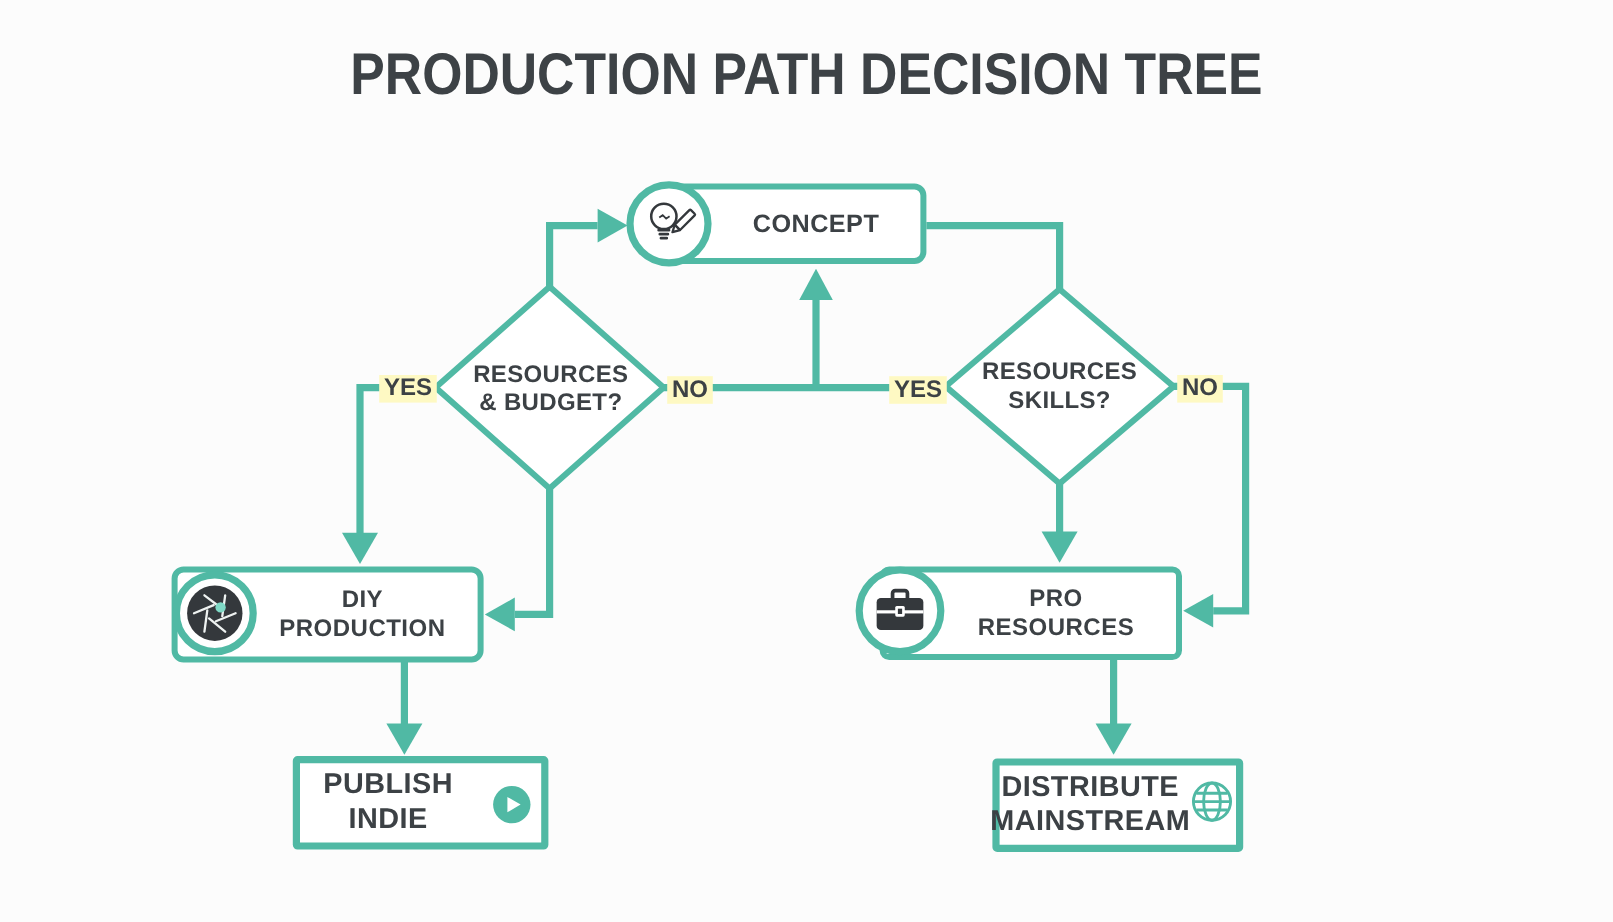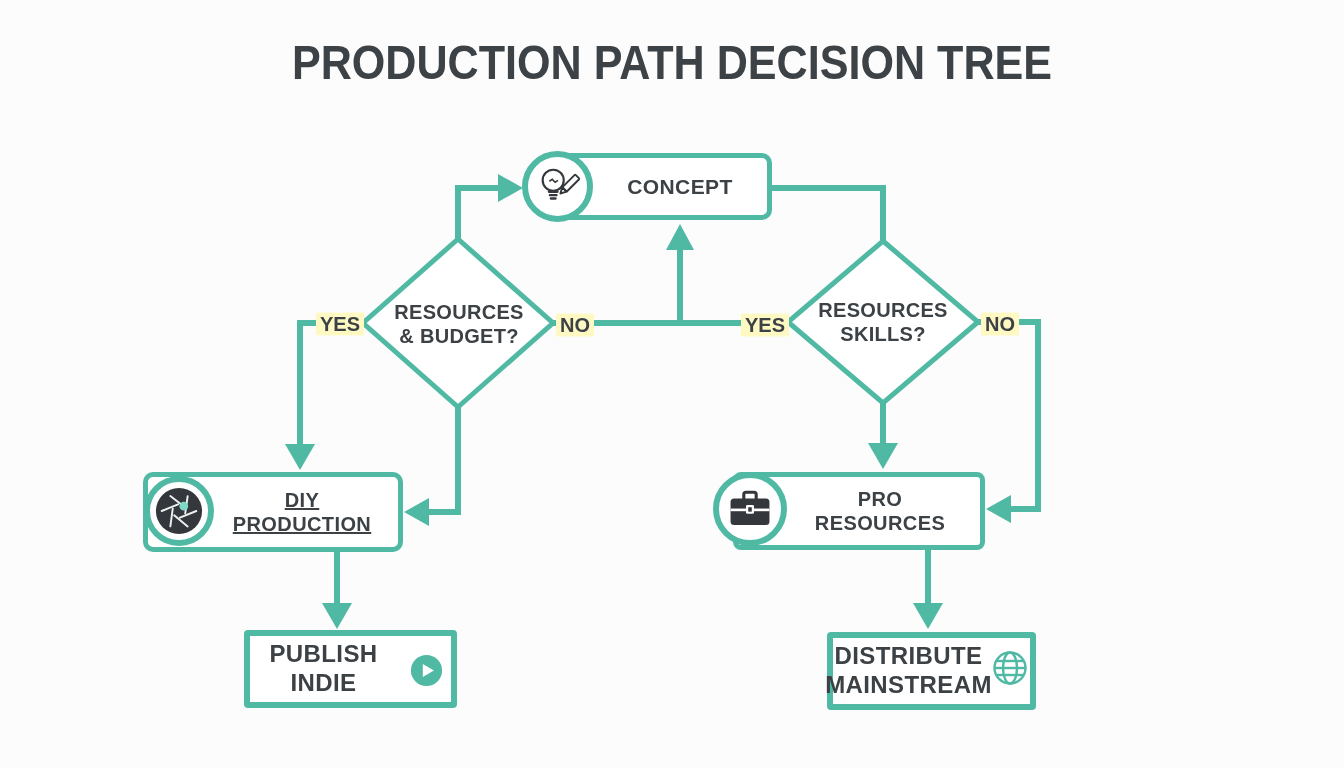--- a/index.html
+++ b/index.html
@@ -29,21 +29,21 @@
     font-size:20px;font-weight:700;color:#3c4145;text-align:center;
     line-height:1.2;white-space:pre-line;letter-spacing:.3px;
   }
   .elabel{
     position:absolute;z-index:3;transform:translate(-50%,-50%);
     font-size:20px;font-weight:700;color:#3c4145;background:#fef9c3;padding:0 4px;
   }
   
   #box-concept{left:542px;top:153px;width:230px;height:67px;border-radius:10px;font-size:21px;padding-left:46px;}
   #badge-concept{left:522px;top:151px;width:71px;height:71px;}
-  #box-diy{left:143px;top:472px;width:260px;height:80px;border-radius:10px;font-size:20px;padding-left:58px;text-decoration:underline;}
+  #box-diy{left:143px;top:472px;width:260px;height:80px;border-radius:10px;font-size:20px;padding-left:58px;}
   #badge-diy{left:144px;top:476px;width:70px;height:70px;}
   #box-pro{left:733px;top:472px;width:252px;height:78px;border-radius:8px;font-size:20px;padding-left:42px;}
   #badge-pro{left:713px;top:472px;width:74px;height:74px;}
   #box-publish{left:244px;top:630px;width:213px;height:78px;border-radius:4px;border-width:6px;font-size:24px;padding-right:54px;}
   #icon-play{left:410px;top:654px;width:33px;height:33px;}
   #box-distribute{left:827px;top:632px;width:209px;height:78px;border-radius:4px;border-width:6px;font-size:24px;padding-right:46px;}
   #icon-globe{left:990px;top:648px;width:40px;height:40px;}
   #dlabel-resources{left:459px;top:324px;}
   #dlabel-skills{left:883px;top:322px;}
   #elabel-res-yes{left:340px;top:324px;}

